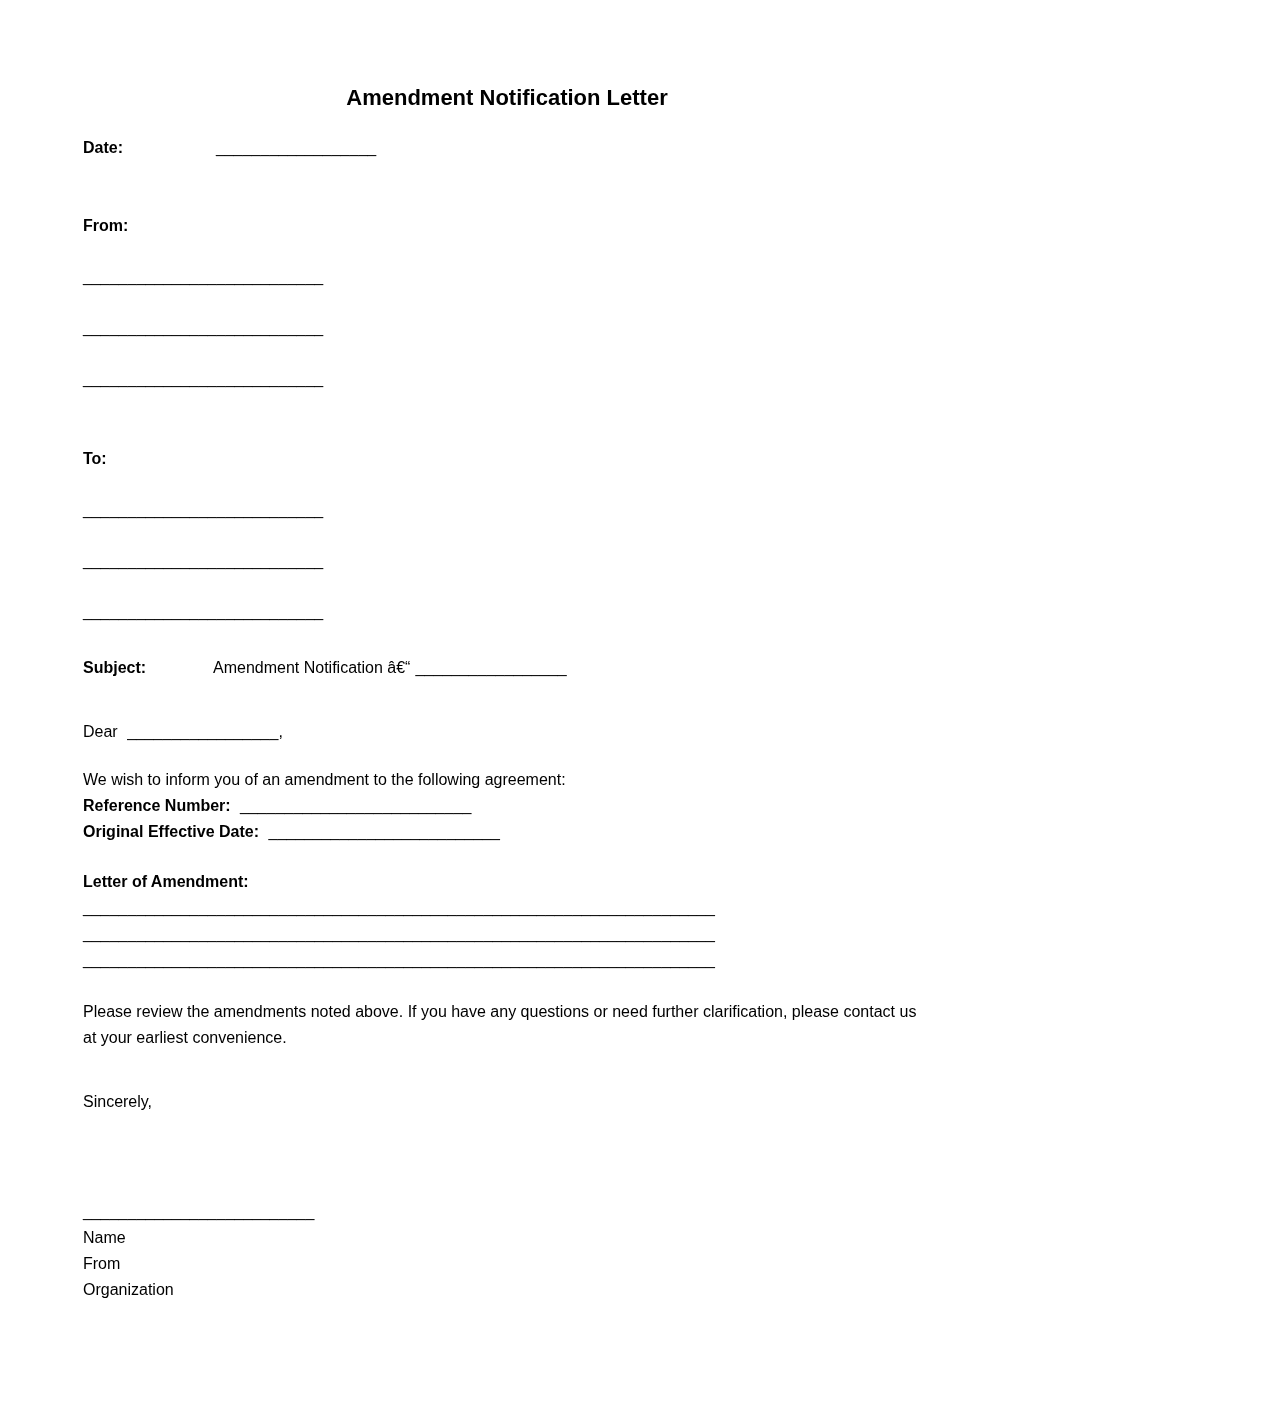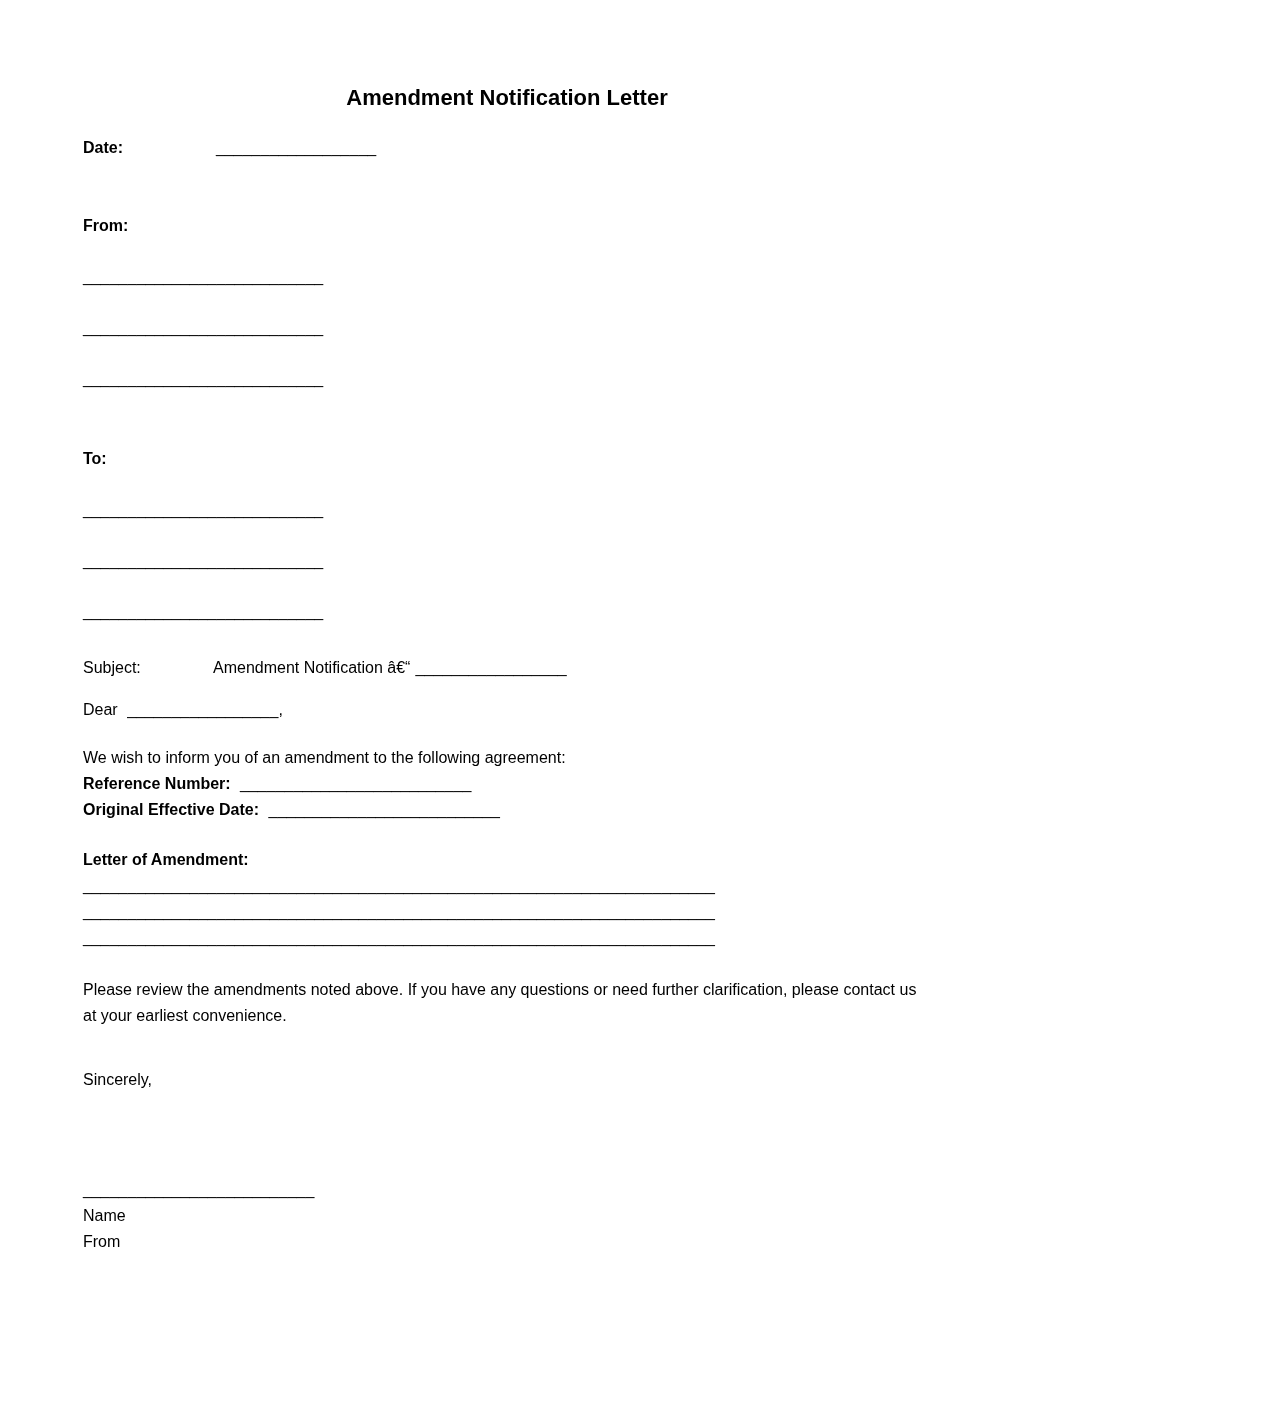--- a/index.html
+++ b/index.html
@@ -30,22 +30,22 @@
     text-align: center;
   }
   .bold { font-weight: bold; }
   .row { display: flex; }
   .date-row      { margin-top: 22px; align-items: center; }
   .date-label    { width: 133px; font-weight: bold; flex: 0 0 auto; }
   .from-label    { margin-top: 52px; font-weight: bold; }
   .blank-line    { margin-top: 25px; }
   .to-label      { margin-top: 54px; font-weight: bold; }
   .subject-row   { margin-top: 30px; }
-  .subject-label { width: 130px; font-weight: normal; flex: 0 0 auto; }
-  .dear-row      { margin-top: 16px; }
+  .subject-label { width: 130px; font-weight: bold; flex: 0 0 auto; }
+  .dear-row      { margin-top: 38px; }
   .intro-block   { margin-top: 22px; }
   .details-label { margin-top: 24px; font-weight: bold; }
   .details-blanks{ margin-top: 0; }
   .please-par    { margin-top: 26px; }
   .signoff       { margin-top: 38px; }
   .sig-line      { margin-top: 84px; }
   .gap-left      { margin-left: 5px; }
   .blank         { white-space: nowrap; }
 </style>
 </head>
@@ -100,14 +100,15 @@
     <div class="blank">_______________________________________________________________________</div>
   </div>
 
   <div class="please-par">Please review the amendments noted above. If you have any questions or need further clarification, please contact us at your earliest convenience.</div>
 
   <div class="signoff">Sincerely,</div>
 
   <div class="sig-line blank">__________________________</div>
   <div>Name</div>
   <div>From</div>
+  <div>Organization</div>
 
 </div>
 
 </body></html>

